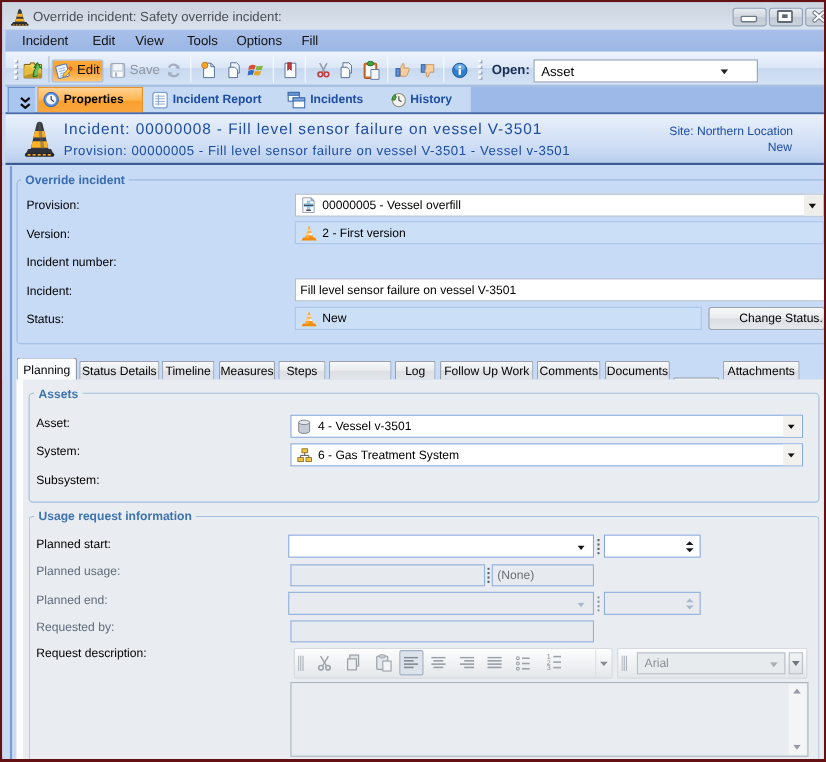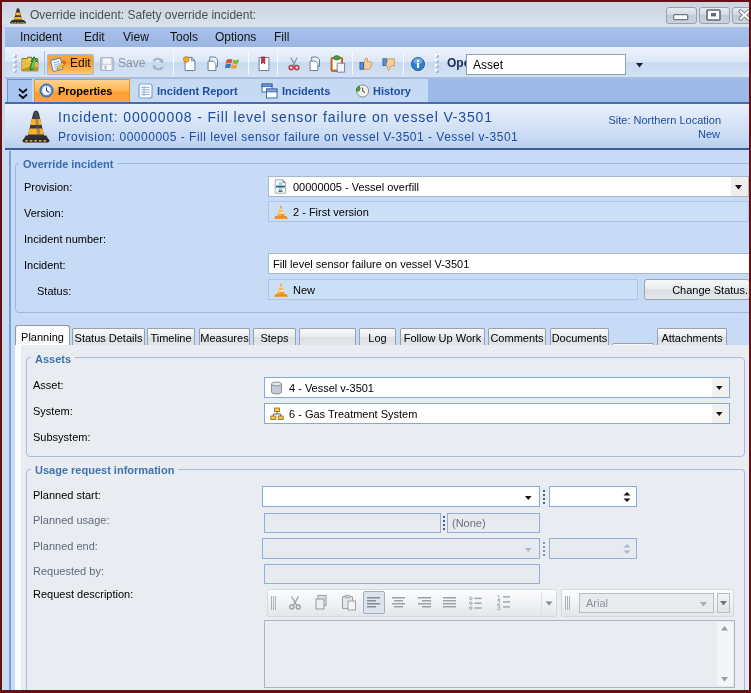--- a/index.html
+++ b/index.html
@@ -192,21 +192,21 @@
           <rect x="2" y="16" width="2.6" height="2.6"></rect>
         </g>
         <g fill="#fdfdfe">
           <rect x="0.8" y="0" width="2.6" height="2.6"></rect>
           <rect x="0.8" y="5" width="2.6" height="2.6"></rect>
           <rect x="0.8" y="10" width="2.6" height="2.6"></rect>
           <rect x="0.8" y="15" width="2.6" height="2.6"></rect>
         </g>
       </svg>
     <div class="abs" style="left:445px;top:9px;font-size:12px;font-weight:bold;color:#1b2e52;">Open:</div>
-    <div class="abs" style="left:464px;top:7px;width:160px;height:21px;background:#fff;border:1px solid #8ea0b8;box-sizing:border-box;">
+    <div class="abs" style="left:483px;top:7px;width:204px;height:21px;background:#fff;border:1px solid #8ea0b8;box-sizing:border-box;">
       <div class="abs" style="left:6px;top:3px;font-size:12px;color:#000;">Asset</div>
       <svg class="abs" style="left:169px;top:8px" width="7" height="5">
           <path d="M0 0 L7 0 L3.5 4.5 Z" fill="#222"></path>
         </svg>
     </div>
   </div>
 
   <div class="abs" id="tabstrip" style="left:0;top:77px;width:747px;height:23px;background:#c7daf3;"></div>
   <div class="abs" style="left:426px;top:77px;width:321px;height:23px;background:#9db9e7;"></div>
   <div class="abs" style="left:0;top:100px;width:747px;height:2px;background:#496ba8;"></div>
@@ -274,21 +274,21 @@
   <div class="abs" style="left:0;top:112px;width:719px;text-align:right;font-size:11px;color:#1c4da1;">Site: Northern Location</div>
   <div class="abs" style="left:0;top:126px;width:718px;text-align:right;font-size:11px;color:#1c4da1;">New</div>
 
   <div class="abs" id="form" style="left:0;top:148px;width:747px;height:175px;background:#c7daf6;"></div>
   <div class="abs" style="left:13px;top:161px;width:745px;height:150px;border:1px solid #9cbade;border-radius:4px;box-sizing:border-box;"></div>
   <div class="abs" style="left:17px;top:156px;background:#c7daf6;padding:0 4px;font-size:11px;font-weight:bold;color:#3a6cb0;">Override incident</div>
   <div class="abs lbl" style="left:22px;top:179px;">Provision:</div>
   <div class="abs lbl" style="left:22px;top:205px;">Version:</div>
   <div class="abs lbl" style="left:22px;top:231px;">Incident number:</div>
   <div class="abs lbl" style="left:22px;top:257px;">Incident:</div>
-  <div class="abs lbl" style="left:22px;top:283px;margin-left:13px;">Status:</div>
+  <div class="abs lbl" style="left:22px;top:283px;">Status:</div>
 
   <div class="abs" style="left:266px;top:174px;width:481px;height:21px;background:#fff;border:1px solid #a7b8cc;box-sizing:border-box;">
     <div class="abs" style="right:0;top:0;width:17px;height:19px;background:#efeeea;"></div>
     <svg class="abs" style="right:5px;top:8px" width="8" height="5">
         <path d="M0 0 L7 0 L3.5 4.5 Z" fill="#111"></path>
       </svg>
     <svg class="abs" style="left:4px;top:2px" width="15" height="15" viewBox="0 0 15 15">
       <path d="M2.2 0.8 L9.8 0.8 L12.6 3.6 L12.6 14.2 L2.2 14.2 Z" fill="#f7f8f9" stroke="#9aa4b0" stroke-width="0.9"></path>
       <path d="M9.8 0.8 L9.8 3.6 L12.6 3.6 Z" fill="#9fc4e8" stroke="#7a97b8" stroke-width="0.8"></path>
       <rect x="6.3" y="3.8" width="2.4" height="7.6" fill="#a8dcf2" stroke="#6aa8c8" stroke-width="0.5"></rect>

